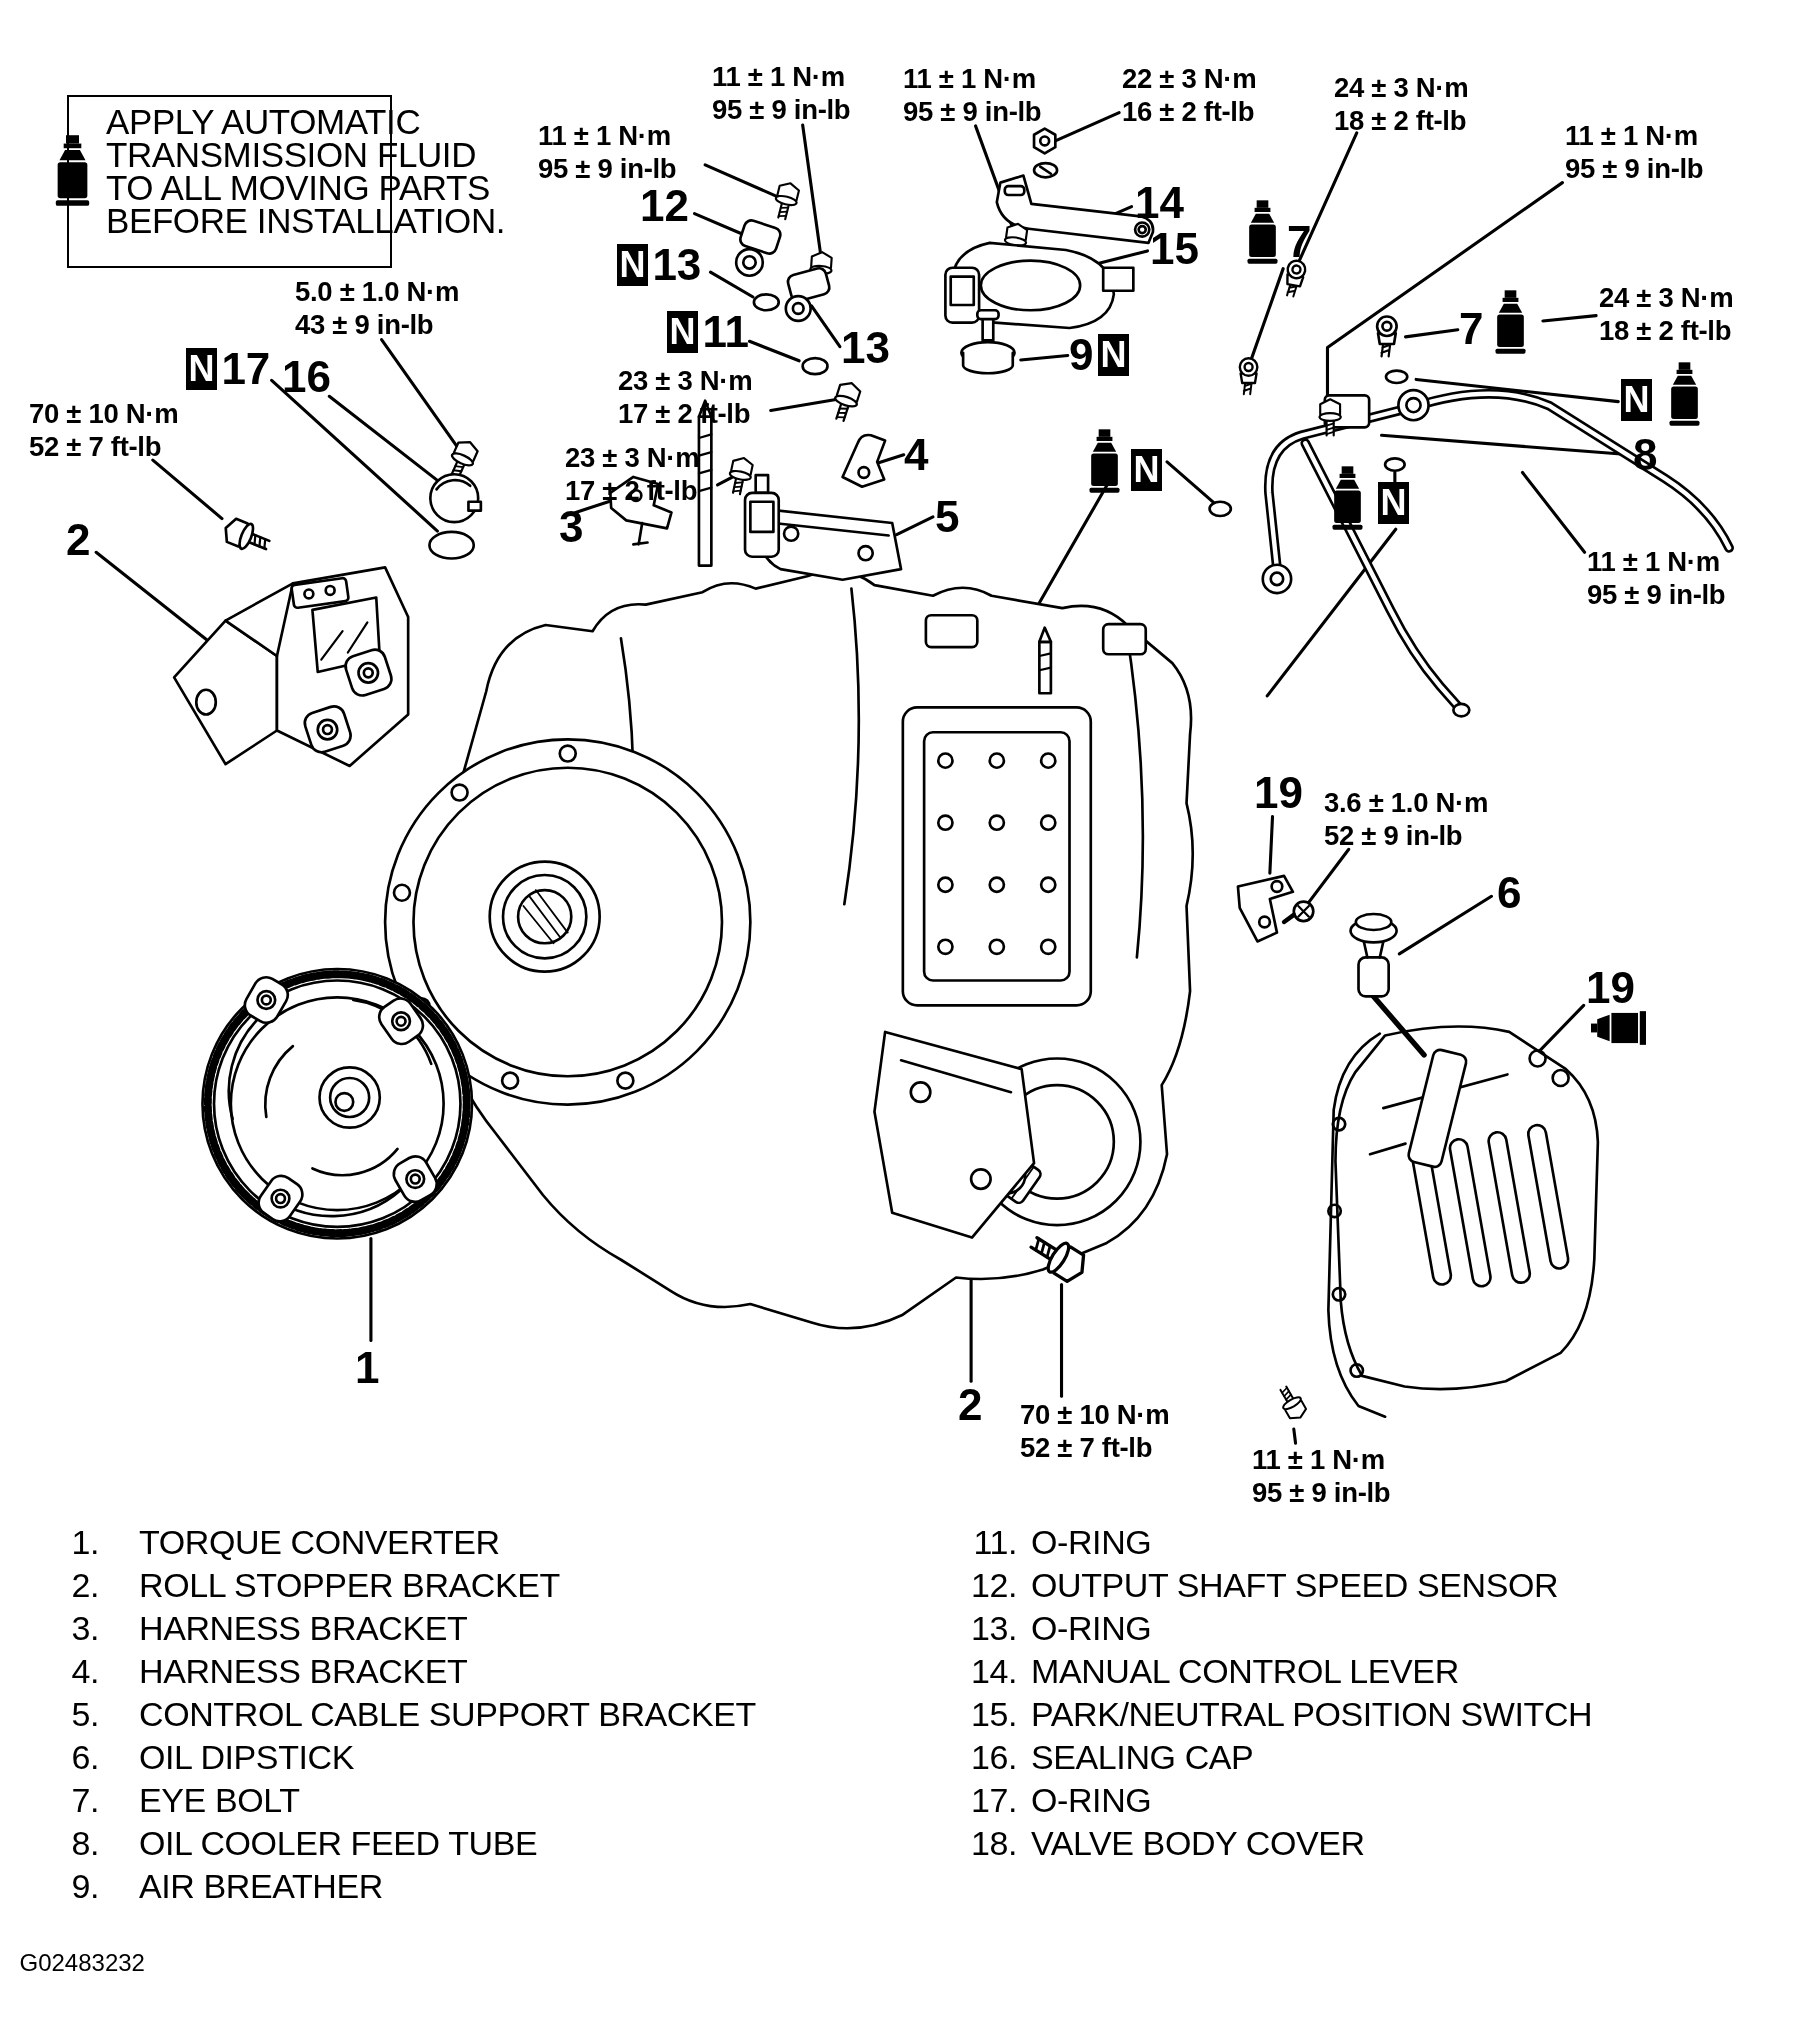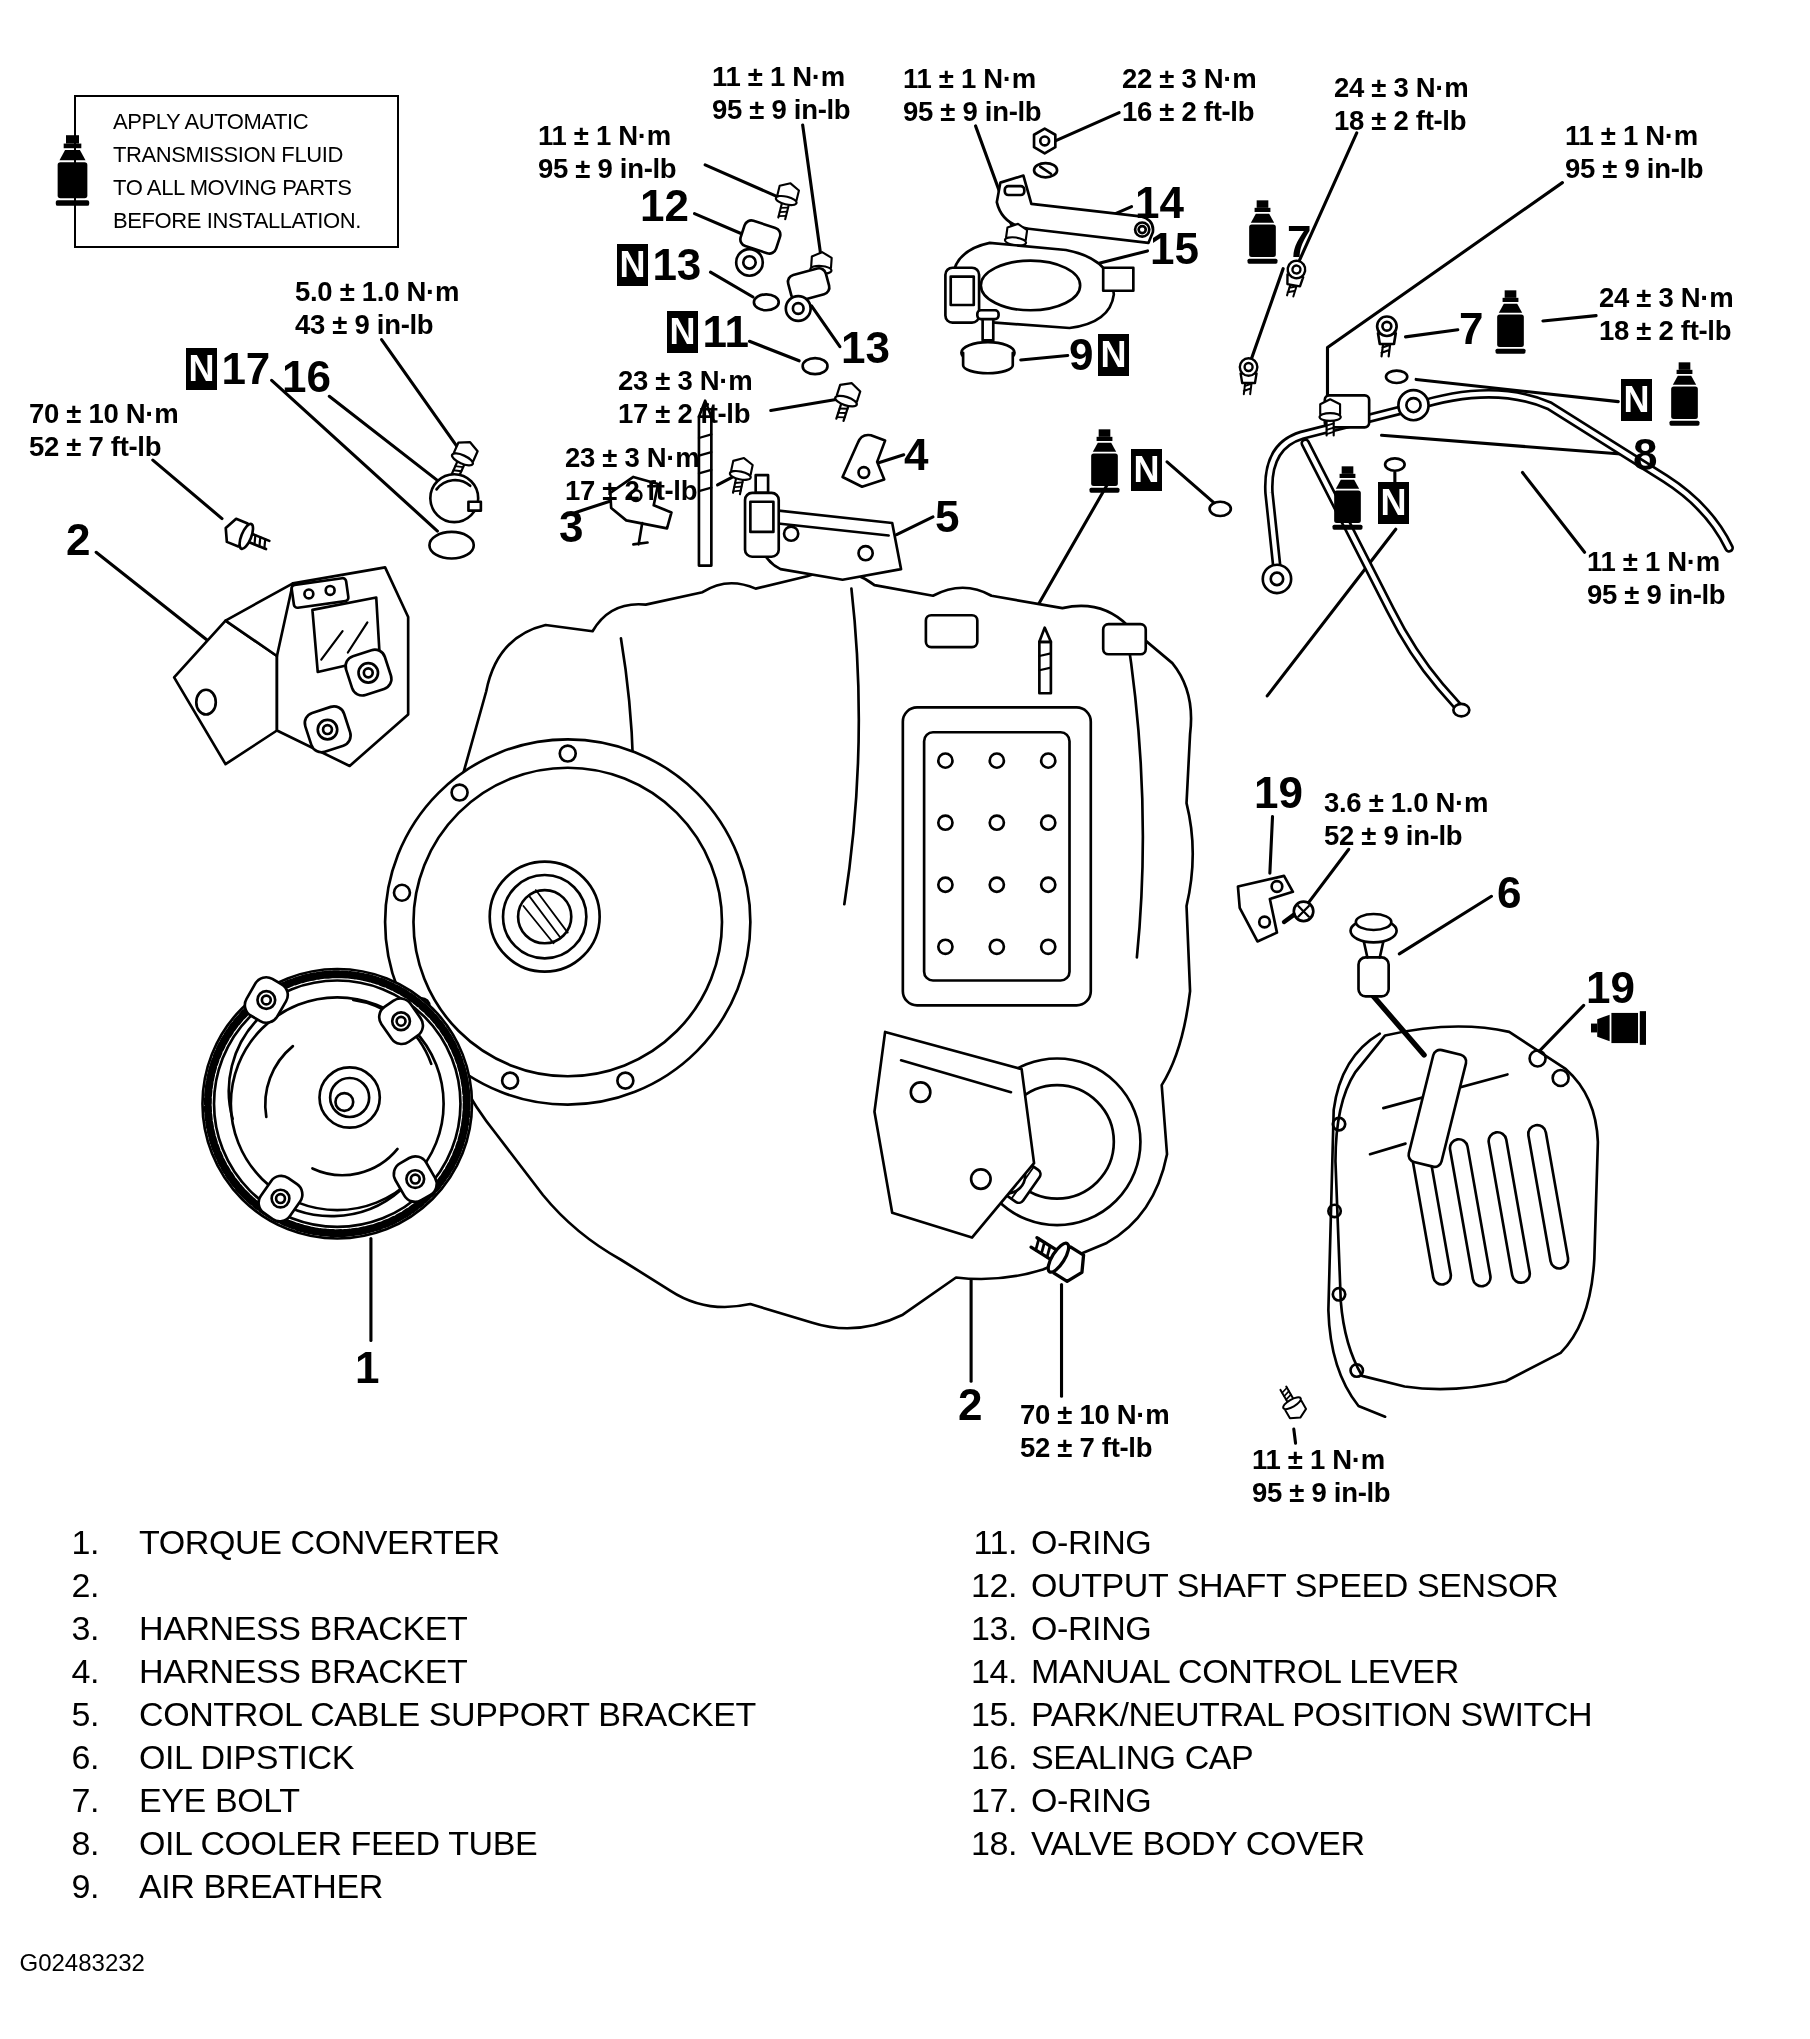--- a/index.html
+++ b/index.html
@@ -5,22 +5,22 @@
   html,body{margin:0;padding:0;background:#fff}
   #canvas{position:relative;width:1811px;height:2039px;background:#fff;overflow:hidden;
           font-family:"Liberation Sans",sans-serif;color:#000}
   #art{position:absolute;left:0;top:0}
   .tq{position:absolute;font-weight:bold;font-size:27.5px;line-height:33px;white-space:nowrap;letter-spacing:-0.3px}
   .co{position:absolute;font-weight:bold;font-size:44px;line-height:44px;white-space:nowrap;display:flex;align-items:center;gap:4.4px}
   .nbox{display:inline-block;width:31px;height:42px;background:#000;color:#fff;font-weight:bold;
         font-size:36px;line-height:42px;text-align:center;flex:none}
   .nbox-abs{position:absolute}
   .bottle,.tube{position:absolute;line-height:0}
-  .notebox{position:absolute;left:74px;top:95px;width:325px;height:153px;border:2.7px solid #000;
-           box-sizing:border-box;padding:8px 5.3px 0 37px;font-size:22px;line-height:33px;
+  .notebox{position:absolute;left:67px;top:95px;width:325px;height:173px;border:2.7px solid #000;
+           box-sizing:border-box;padding:8px 5.3px 0 37px;font-size:35px;line-height:33px;
            letter-spacing:-0.4px;white-space:nowrap}
   .plist{position:absolute;font-size:34px;line-height:43px;letter-spacing:-0.4px}
   .prow{display:flex;white-space:nowrap}
   .pnum{width:64px;text-align:right;flex:none}
   .plist.leftcol .pname{margin-left:40px}
   .plist.rightcol .pname{margin-left:14px}
   #figid{position:absolute;left:19.5px;top:1949px;font-size:24px;font-weight:400;letter-spacing:0}
 </style>
 </head>
 <body>
@@ -570,20 +570,21 @@
       </svg>
   </span>
 
   <div class="plist leftcol" style="left:35px;top:1521px">
     <div class="prow">
         <span class="pnum">1.</span>
         <span class="pname">TORQUE CONVERTER</span>
       </div>
     <div class="prow">
         <span class="pnum">2.</span>
+        <span class="pname">ROLL STOPPER BRACKET</span>
       </div>
     <div class="prow">
         <span class="pnum">3.</span>
         <span class="pname">HARNESS BRACKET</span>
       </div>
     <div class="prow">
         <span class="pnum">4.</span>
         <span class="pname">HARNESS BRACKET</span>
       </div>
     <div class="prow">

